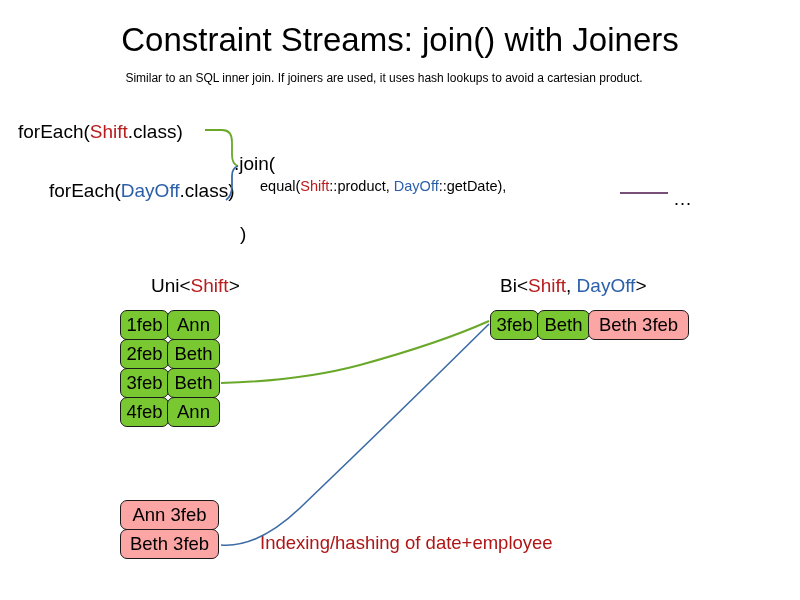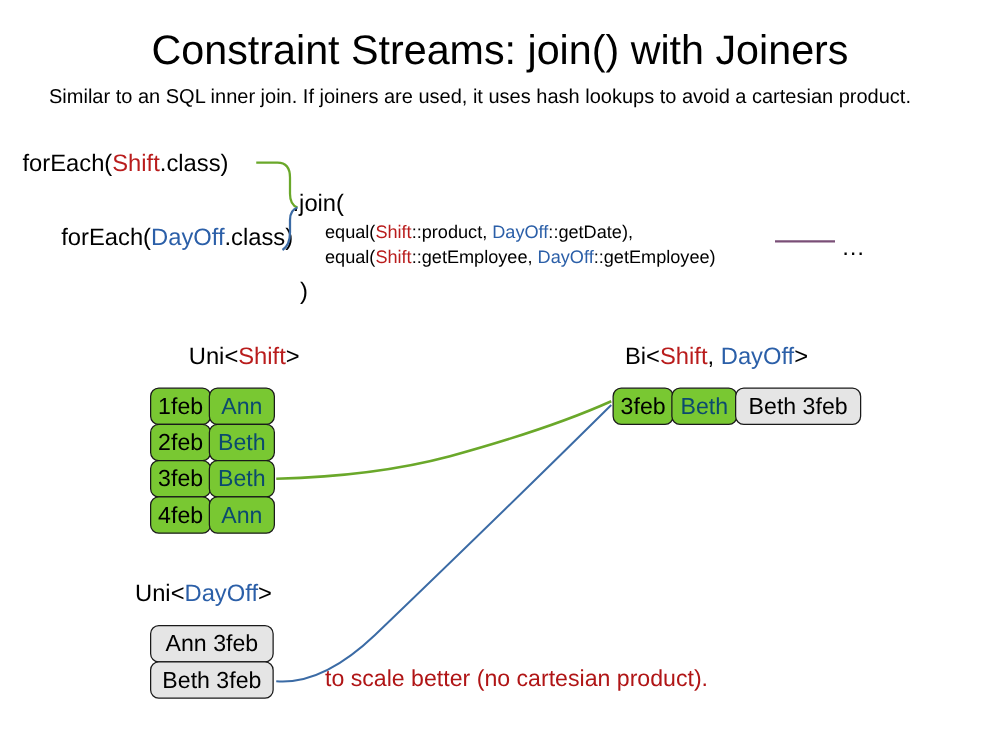--- a/index.html
+++ b/index.html
@@ -33,21 +33,21 @@
     line-height: 40px;
     font-weight: normal;
     white-space: nowrap;
   }
   #subtitle {
     position: absolute;
     left: 0;
     top: 68px;
     width: 768px;
     text-align: center;
-    font-size: 16px;
+    font-size: 12px;
     line-height: 20px;
     white-space: nowrap;
   }
 
   
   .code {
     position: absolute;
     font-size: 19px;
     line-height: 24px;
     white-space: nowrap;
@@ -99,23 +99,23 @@
     border-radius: 7px;
     display: flex;
     align-items: center;
     justify-content: center;
     font-size: 18.5px;
     line-height: 18px;
     white-space: nowrap;
     height: 30px;
   }
   .cell.green { background: #79c832; }
-  .cell.blue  { background: #e5e5e5; }
+  .cell.blue  { background: #fca5a5; }
   .cell.date  { color: #000000; }
-  .cell.name  { color: #0c4a6e; }
+  .cell.name  { color: #000000; }
   .cell.pair  { color: #000000; }
   .cell + .cell { margin-left: -2px; }
 
   
   #shift-row-0 { left: 120px; top: 310px; }
   #shift-row-1 { left: 120px; top: 339px; }
   #shift-row-2 { left: 120px; top: 368px; }
   #shift-row-3 { left: 120px; top: 397px; }
   .shift-date { width: 49px; }
   .shift-name { width: 53px; }
@@ -161,21 +161,20 @@
   <div id="subtitle">Similar to an SQL inner join. If joiners are used, it uses hash lookups to avoid a cartesian product.</div>
 
   <div class="code" id="foreach-shift"><span>forEach(</span><span class="t-shift">Shift</span><span>.class)</span></div>
 
   <div class="code" id="foreach-dayoff"><span>forEach(</span><span class="t-dayoff">DayOff</span><span>.class)</span></div>
 
   <div class="code" id="join-open">.join(</div>
 
   <div class="equal-line" id="equal-date"><span>equal(</span><span class="t-shift">Shift</span><span>::product, </span><span class="t-dayoff">DayOff</span><span>::getDate),</span></div>
 
-  <div class="equal-line" id="equal-employee"><span>equal(</span><span class="t-shift">Shift</span><span>::getEmployee, </span><span class="t-dayoff">DayOff</span><span>::getEmployee)</span></div>
 
   <div class="code" id="join-close">)</div>
 
   <div id="ellipsis">…</div>
 
   <div class="stream-label" id="label-uni-shift"><span>Uni&lt;</span><span class="t-shift">Shift</span><span>&gt;</span></div>
 
   <div class="tuple" id="shift-row-0">
     <div class="cell green date shift-date">1feb</div>
     <div class="cell green name shift-name">Ann</div>
@@ -186,39 +185,38 @@
   </div>
   <div class="tuple" id="shift-row-2">
     <div class="cell green date shift-date">3feb</div>
     <div class="cell green name shift-name">Beth</div>
   </div>
   <div class="tuple" id="shift-row-3">
     <div class="cell green date shift-date">4feb</div>
     <div class="cell green name shift-name">Ann</div>
   </div>
 
-  <div class="stream-label" id="label-uni-dayoff"><span>Uni&lt;</span><span class="t-dayoff">DayOff</span><span>&gt;</span></div>
 
   <div class="tuple" id="dayoff-row-0">
     <div class="cell blue pair dayoff-pair">Ann 3feb</div>
   </div>
   <div class="tuple" id="dayoff-row-1">
     <div class="cell blue pair dayoff-pair">Beth 3feb</div>
   </div>
 
   <div class="stream-label" id="label-bi"><span>Bi&lt;</span><span class="t-shift">Shift</span><span>, </span><span class="t-dayoff">DayOff</span><span>&gt;</span></div>
 
   <div class="tuple" id="bi-row">
     <div class="cell green date bi-date">3feb</div>
     <div class="cell green name bi-name">Beth</div>
     <div class="cell blue pair bi-pair">Beth 3feb</div>
   </div>
 
   <div id="caption">
-    <div>to scale better (no cartesian product).</div>
+    <div>Indexing/hashing of date+employee</div>
   </div>
 
   <svg id="connectors" viewBox="0 0 800 600">
 
     <path d="M 205 130 L 222 130 Q 232 130 232 142 L 232 155 Q 232 164 238 166" fill="none" stroke="#6aa82a" stroke-width="1.8"></path>
 
     <path d="M 226 200 Q 232 196 232 186 L 232 176 Q 232 168 238 166" fill="none" stroke="#3b6ba5" stroke-width="1.8"></path>
 
     <line x1="620" y1="193" x2="668" y2="193" stroke="#7a4f77" stroke-width="1.8"></line>
 

